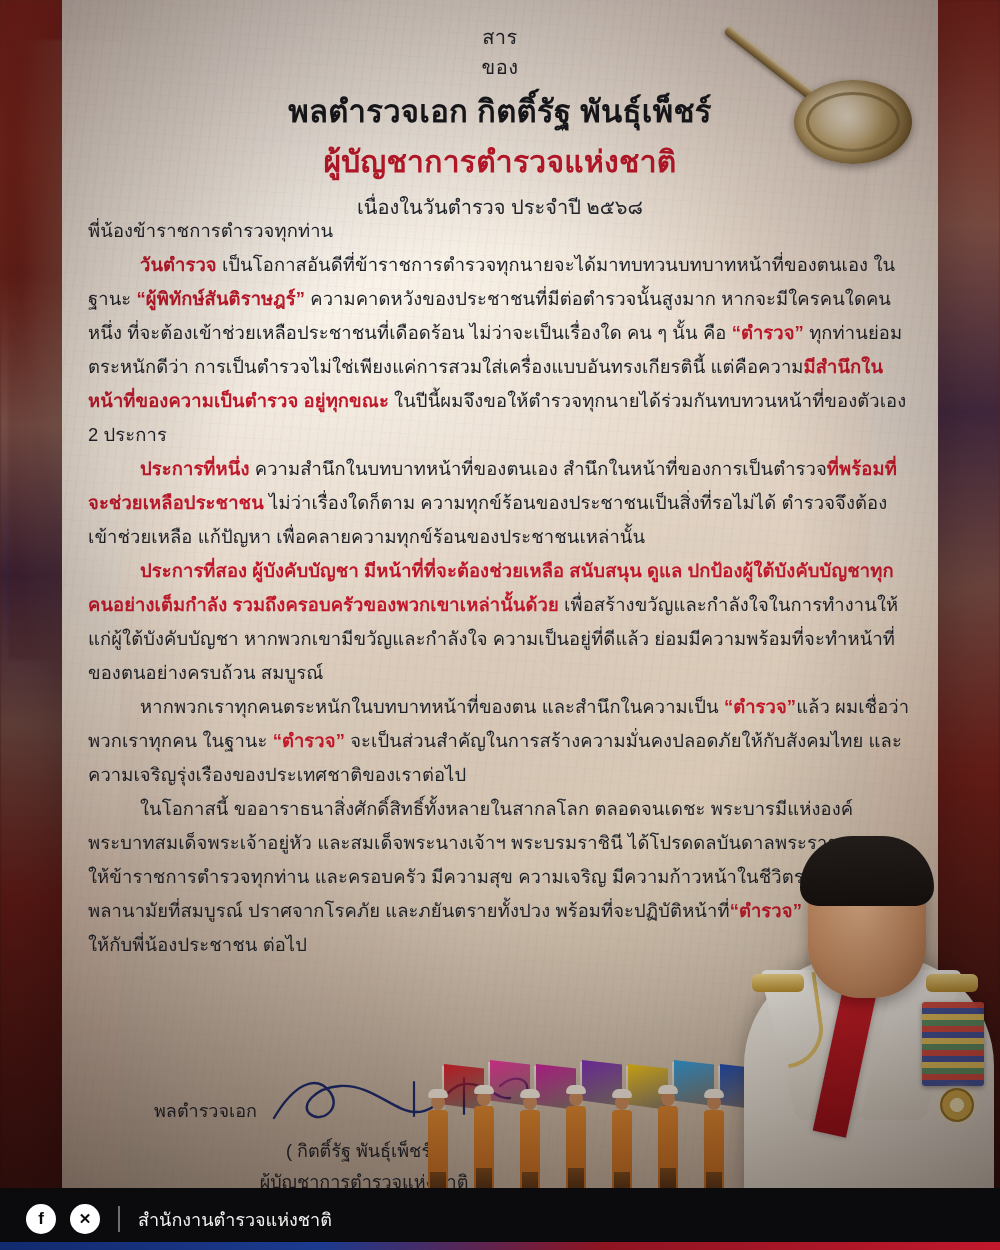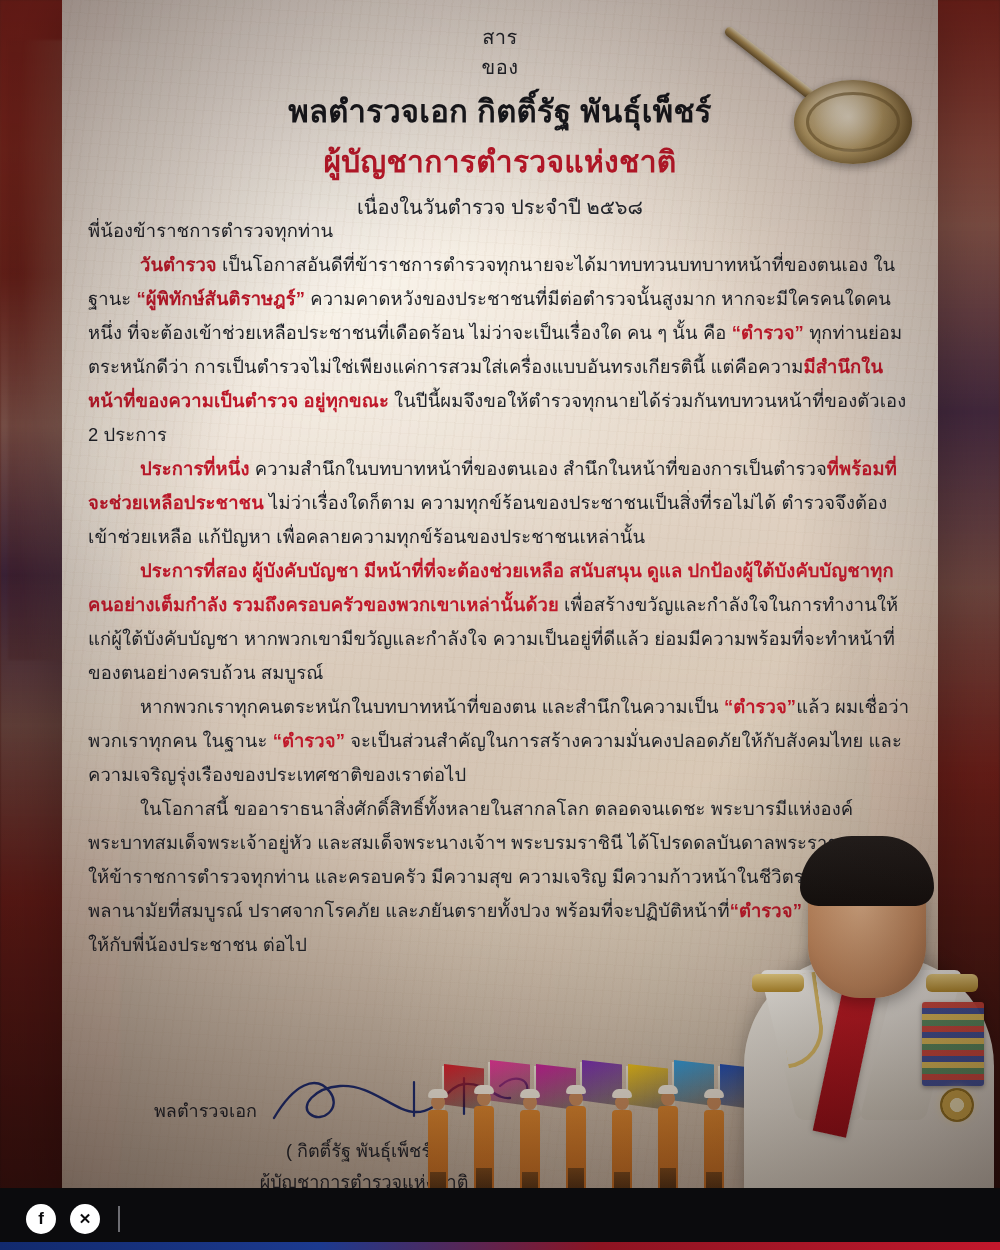--- a/index.html
+++ b/index.html
@@ -409,15 +409,16 @@
     <div class="p-head"></div>
     <div class="p-hair"></div>
   </div>
 
   <div class="vignette"></div>
 
   <div class="bottombar">
     <div class="ic ic-fb">f</div>
     <div class="ic ic-x">✕</div>
     <div class="divider"></div>
+    <div class="bb-text">สำนักงานตำรวจแห่งชาติ</div>
   </div>
   <div class="bottom-accent"></div>
 </div>
 
 </body></html>

